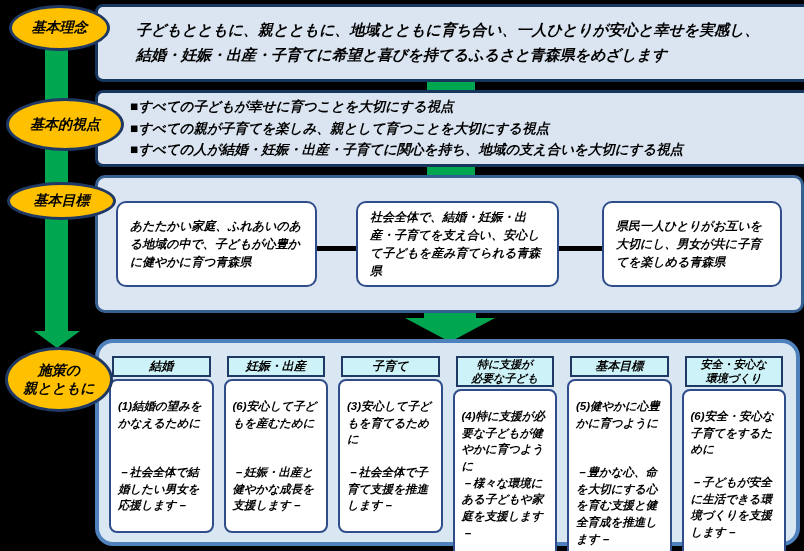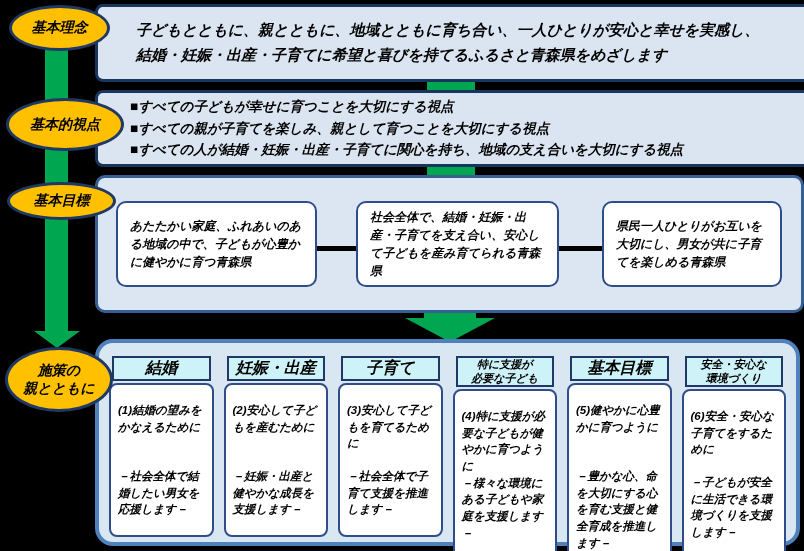--- a/index.html
+++ b/index.html
@@ -42,21 +42,21 @@
   .gline{position:absolute;top:68px;height:5px;background:#000;}
   .gl1{left:219px;width:39px;}
   .gl2{left:461px;width:43px;}
   
   .policies{position:absolute;left:95px;top:339px;width:705px;height:207px;background:#d9e7f3;
     border:4px solid #4f81bd;border-radius:18px;z-index:2;box-sizing:border-box;
     display:flex;gap:10px;padding:13px 10px 9px 10px;}
   .pcol{flex:1;display:flex;flex-direction:column;min-width:0;}
   .phead{height:31px;margin:0 3px;background:#cdf2f8;border:2px solid #1f3864;
     display:flex;align-items:center;justify-content:center;text-align:center;
-    font-size:16px;white-space:pre-line;box-sizing:border-box;}
+    font-size:12px;white-space:pre-line;box-sizing:border-box;}
   .phead.two-line{font-size:11px;line-height:1.25;}
   .pbody{flex:1;margin-top:2px;background:#fff;border:2px solid #2e4d8a;border-radius:8px;
     box-sizing:border-box;padding:17px 7px;font-size:11.5px;line-height:1.45;}
   .pheading{min-height:66px;}
 </style>
 </head>
 <body>
 
 <div class="canvas">
 
@@ -112,21 +112,21 @@
       <div class="phead">結婚</div>
       <div class="pbody">
         <div class="pheading">(1)結婚の望みをかなえるために</div>
         <div class="pdetail">－社会全体で結婚したい男女を応援します－</div>
       </div>
     </div>
 
     <div class="pcol">
       <div class="phead">妊娠・出産</div>
       <div class="pbody">
-        <div class="pheading">(2)安心して子どもを産むために</div>
+        <div class="pheading">(6)安心して子どもを産むために</div>
         <div class="pdetail">－妊娠・出産と健やかな成長を支援します－</div>
       </div>
     </div>
 
     <div class="pcol">
       <div class="phead">子育て</div>
       <div class="pbody">
         <div class="pheading">(3)安心して子どもを育てるために</div>
         <div class="pdetail">－社会全体で子育て支援を推進します－</div>
       </div>

